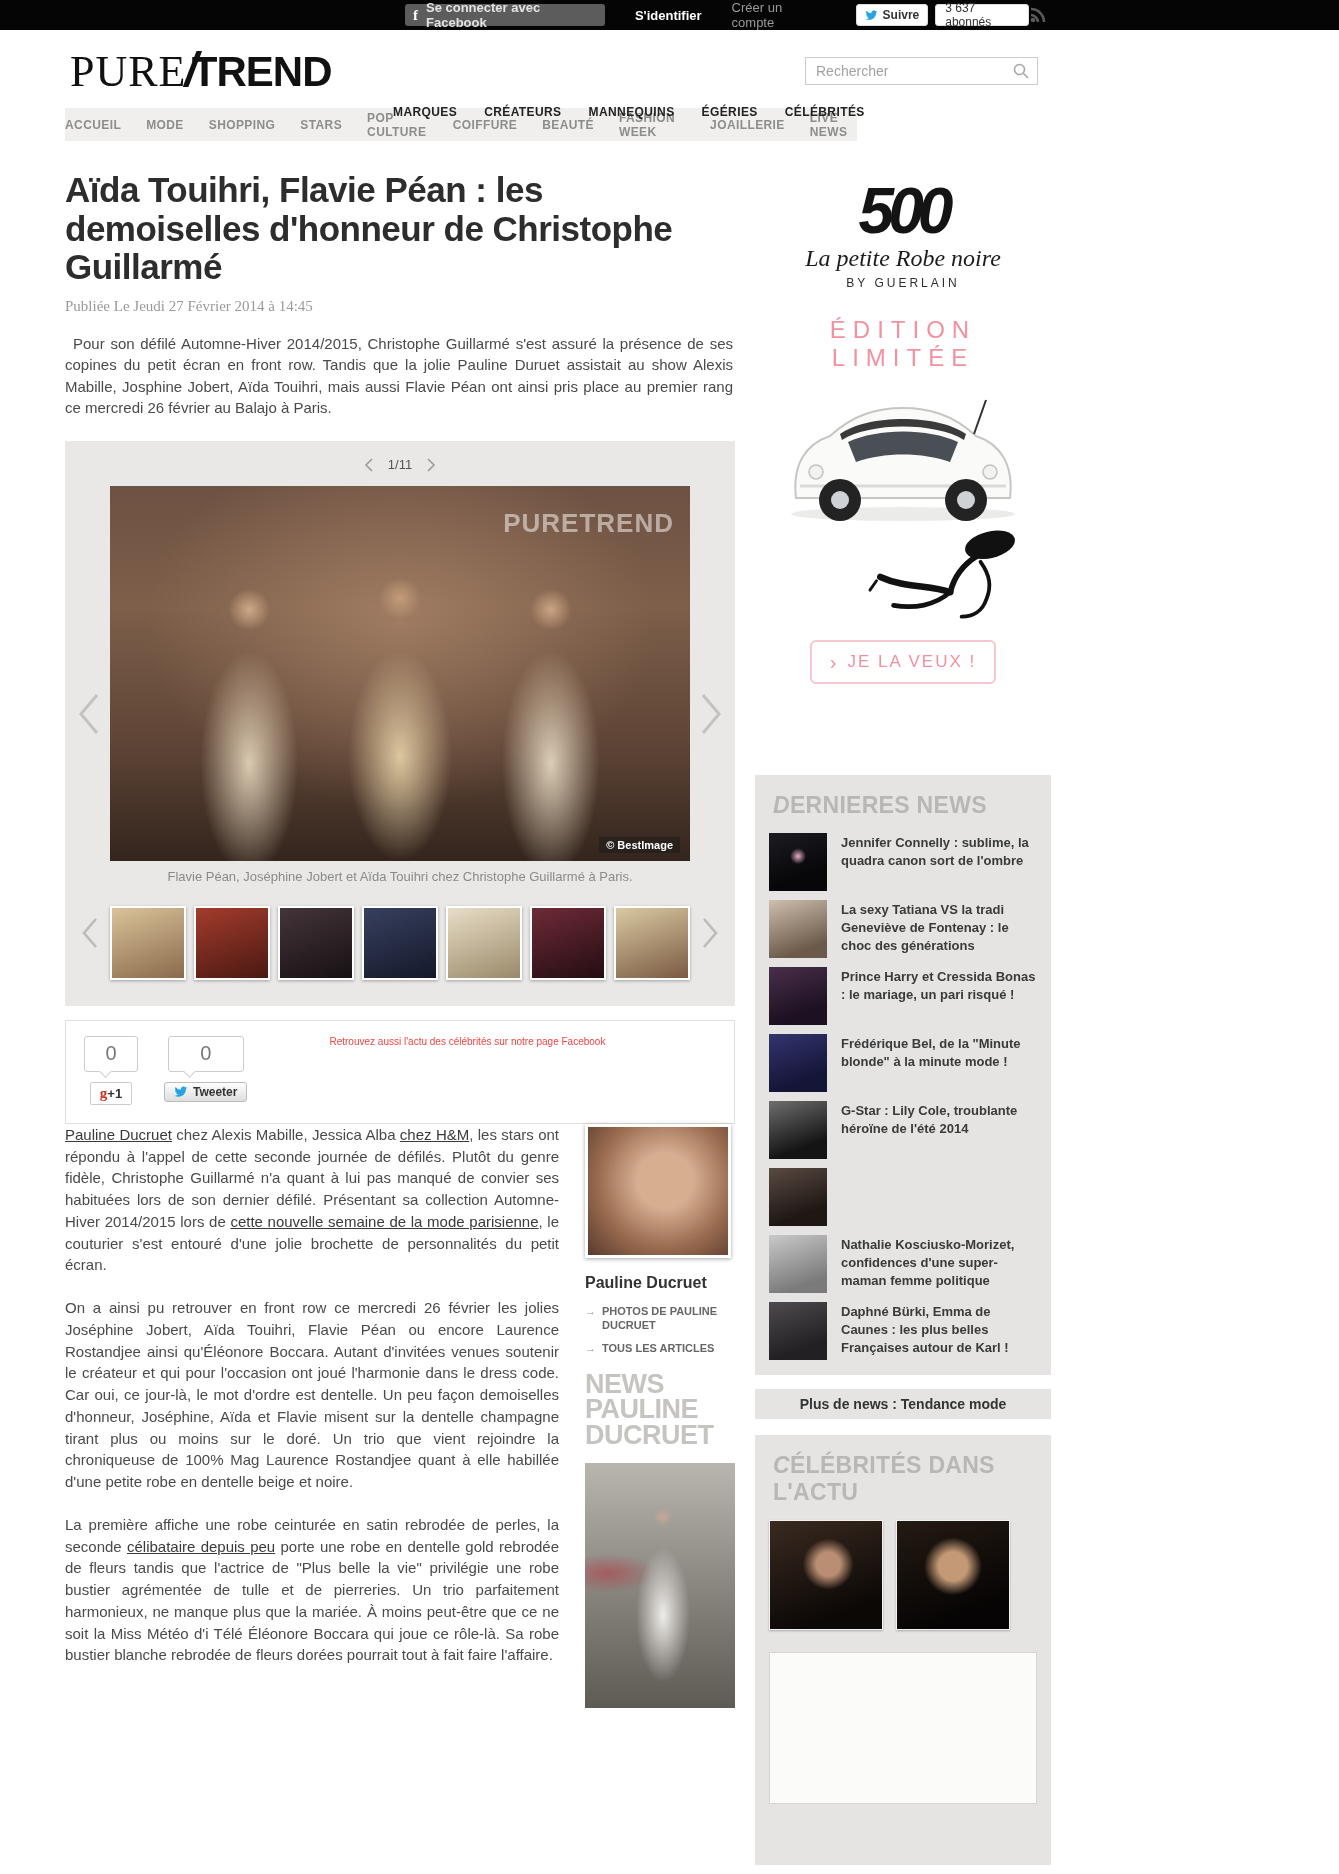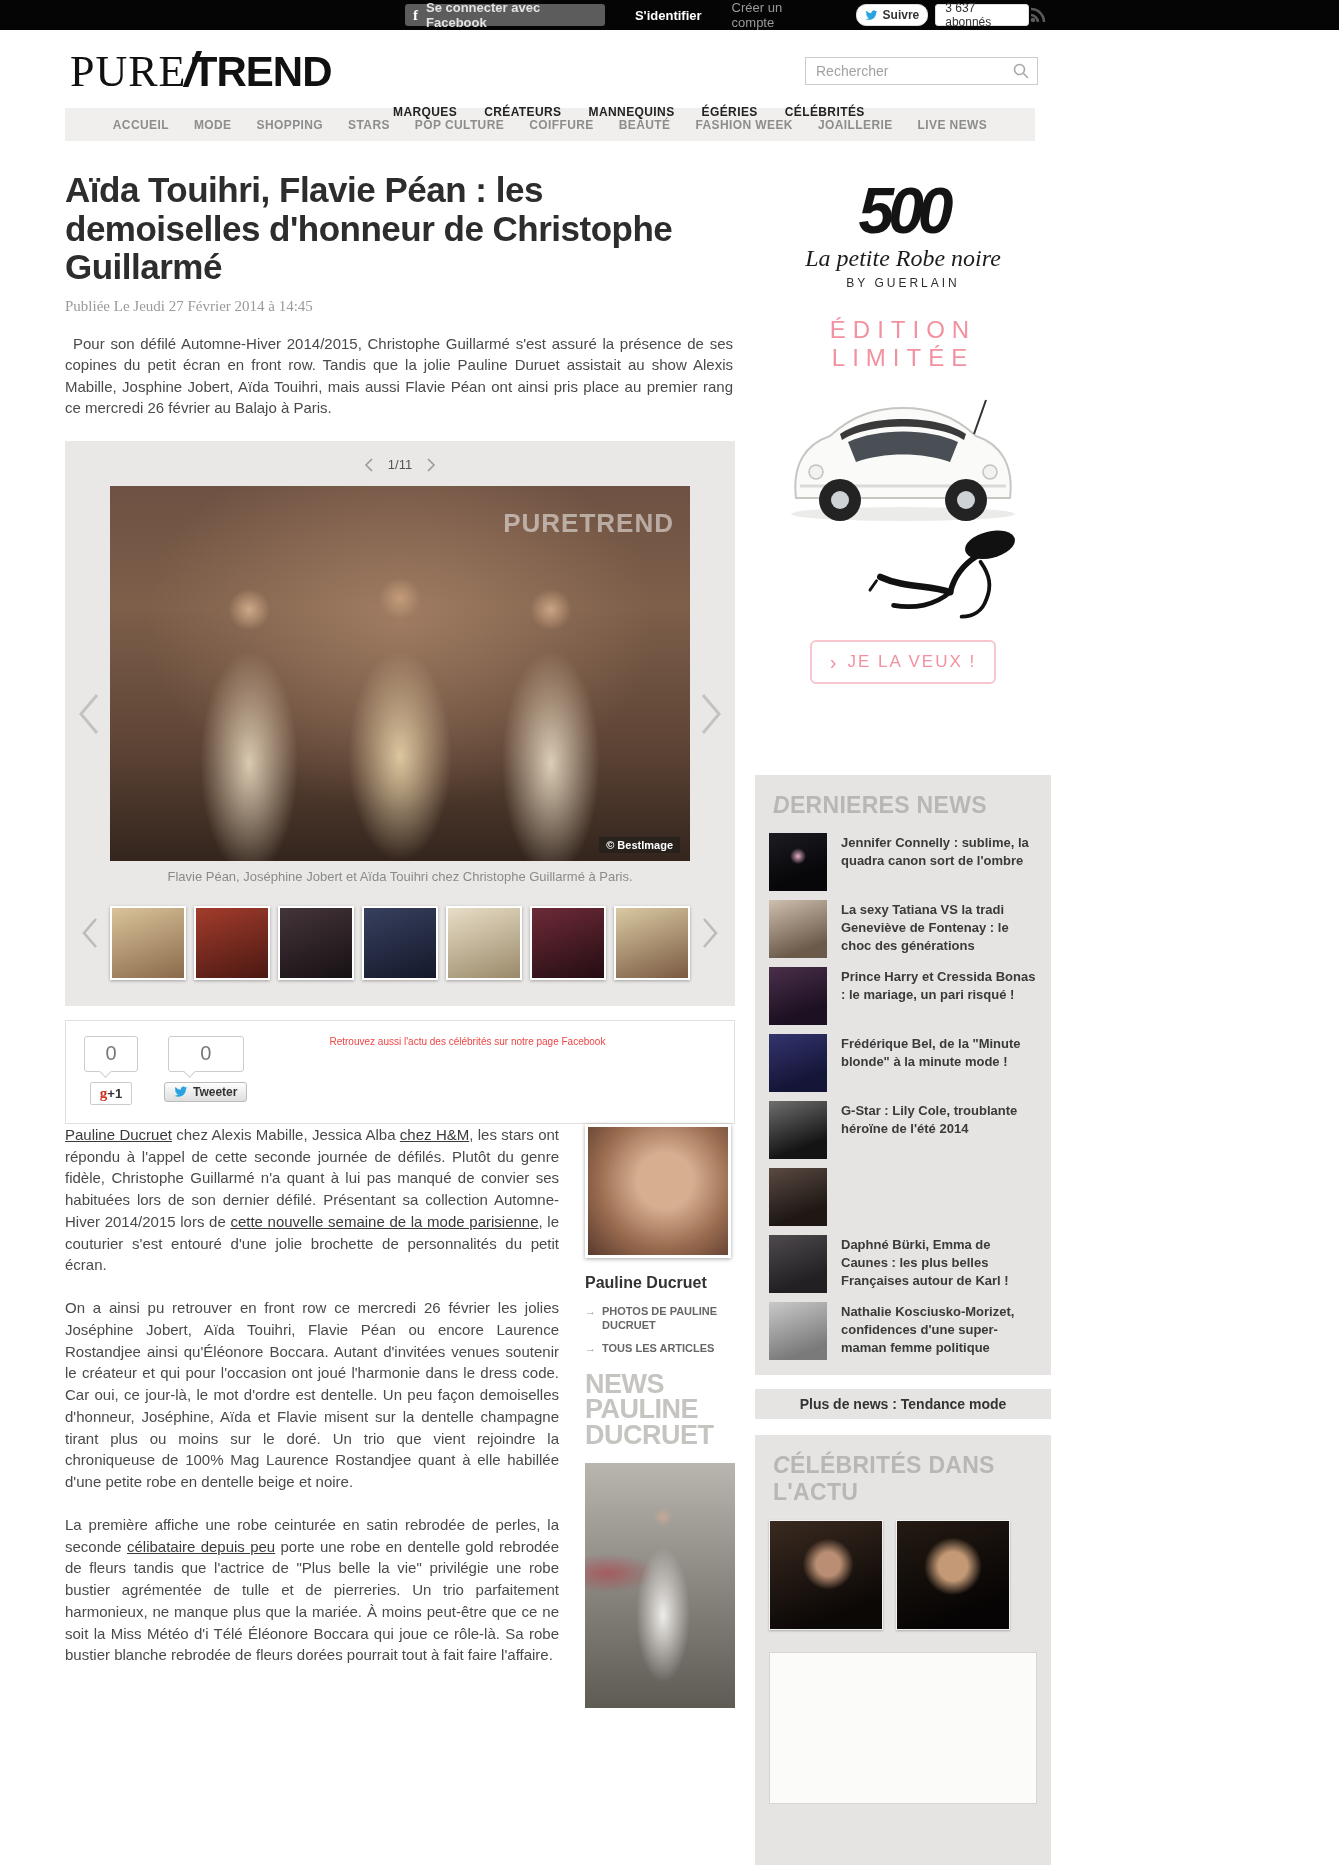--- a/index.html
+++ b/index.html
@@ -5,39 +5,39 @@
   html,body{margin:0;padding:0;background:#fff;}
   body{font-family:"Liberation Sans",sans-serif;}
   .page{position:relative;width:1339px;height:1874px;overflow:hidden;background:#fff;}
 
   
   .topbar{height:30px;background:#050505;display:flex;align-items:center;box-sizing:border-box;padding-left:405px;}
   .fb-btn{display:flex;align-items:center;gap:8px;background:#5c5c5c;border-radius:3px;height:22px;padding:0 14px 0 8px;color:#e2e2e2;font-size:13px;font-weight:bold;cursor:pointer;}
   .fb-f{font-family:"Liberation Serif",serif;font-weight:bold;color:#fff;font-size:15px;}
   .tb-signin{margin-left:30px;color:#fff;font-size:13px;font-weight:bold;cursor:pointer;}
   .tb-create{margin-left:30px;color:#9a9a9a;font-size:13px;cursor:pointer;}
-  .tw-btn{margin-left:34px;display:flex;align-items:center;gap:5px;background:#fff;border:1px solid #ddd;border-radius:10px;height:20px;padding:0 8px;font-size:12px;font-weight:bold;color:#333;cursor:pointer;}
+  .tw-btn{margin-left:34px;display:flex;align-items:center;gap:5px;background:#fff;border:1px solid #ddd;border-radius:3px;height:20px;padding:0 8px;font-size:12px;font-weight:bold;color:#333;cursor:pointer;}
   .tw-count{margin-left:7px;background:#fff;border:1px solid #ddd;border-radius:3px;height:20px;display:flex;align-items:center;padding:0 9px;font-size:12px;color:#333;}
   .rss{margin-left:auto;margin-right:292px;cursor:pointer;display:flex;align-items:center;}
   .red-badge{position:absolute;left:718px;top:36px;width:26px;height:13px;background:#c3201f;border-radius:2px;}
 
   
   .header{position:relative;height:78px;background:#fff;}
   .logo{position:absolute;left:70px;top:12px;cursor:pointer;white-space:nowrap;}
   .logo-pure{font-family:"Liberation Serif",serif;font-size:44px;color:#111;letter-spacing:1px;}
   .logo-slash{font-size:48px;font-weight:bold;color:#111;font-style:italic;margin:0 -6px 0 -2px;}
   .logo-trend{font-size:42px;font-weight:800;color:#111;letter-spacing:-1px;}
   .main-nav{position:absolute;left:393px;top:36px;display:flex;gap:27px;}
   .main-nav-item{font-size:12px;font-weight:bold;color:#222;letter-spacing:.4px;cursor:pointer;text-decoration:none;margin-top:39px;}
   .search-box{position:absolute;left:805px;top:27px;width:233px;height:28px;border:1px solid #ccc;background:#fff;display:flex;align-items:center;box-sizing:border-box;padding:0 8px;}
   .search-box input{flex:1;border:none;outline:none;font-size:14px;color:#555;font-family:"Liberation Sans",sans-serif;background:transparent;}
   .search-box input::placeholder{color:#a2a2a2;}
 
   
-  .subnav{margin-left:65px;width:970px;height:33px;background:#f0efed;display:flex;justify-content:center;align-items:center;gap:25px;}
+  .subnav{margin-left:65px;width:792px;height:33px;background:#f0efed;display:flex;justify-content:center;align-items:center;gap:25px;}
   .subnav-item{font-size:12px;font-weight:bold;color:#8d8d8d;letter-spacing:.4px;cursor:pointer;text-decoration:none;}
 
   
   .main{margin-left:65px;width:986px;display:flex;gap:20px;align-items:flex-start;}
   .left-col{width:670px;}
   .sidebar{width:296px;}
 
   
   .title{margin:30px 0 0;font-size:35px;font-weight:bold;line-height:1.1;color:#2d2d2d;letter-spacing:-.5px;width:630px;}
   .pubdate{margin-top:11px;font-family:"Liberation Serif",serif;font-size:15px;color:#9a9a9a;}
@@ -355,26 +355,26 @@
               <div class="news-title">Frédérique Bel, de la "Minute blonde" à la minute mode !</div>
             </div>
             <div class="news-item">
               <div class="news-thumb nt5"></div>
               <div class="news-title">G-Star : Lily Cole, troublante héroïne de l'été 2014</div>
             </div>
             <div class="news-item">
               <div class="news-thumb nt6"></div>
             </div>
             <div class="news-item">
+              <div class="news-thumb nt8"></div>
+              <div class="news-title">Nathalie Kosciusko-Morizet, confidences d'une super-maman femme politique</div>
+            </div>
+            <div class="news-item">
               <div class="news-thumb nt7"></div>
               <div class="news-title">Daphné Bürki, Emma de Caunes : les plus belles Françaises autour de Karl !</div>
-            </div>
-            <div class="news-item">
-              <div class="news-thumb nt8"></div>
-              <div class="news-title">Nathalie Kosciusko-Morizet, confidences d'une super-maman femme politique</div>
             </div>
           </div>
       </div>
 
       <div class="more-bar">Plus de news : Tendance mode</div>
 
       <div class="celebs-box">
         <div class="box-header">CÉLÉBRITÉS DANS L'ACTU</div>
         <div class="celeb-row">
           <div class="celeb celeb1"></div>

